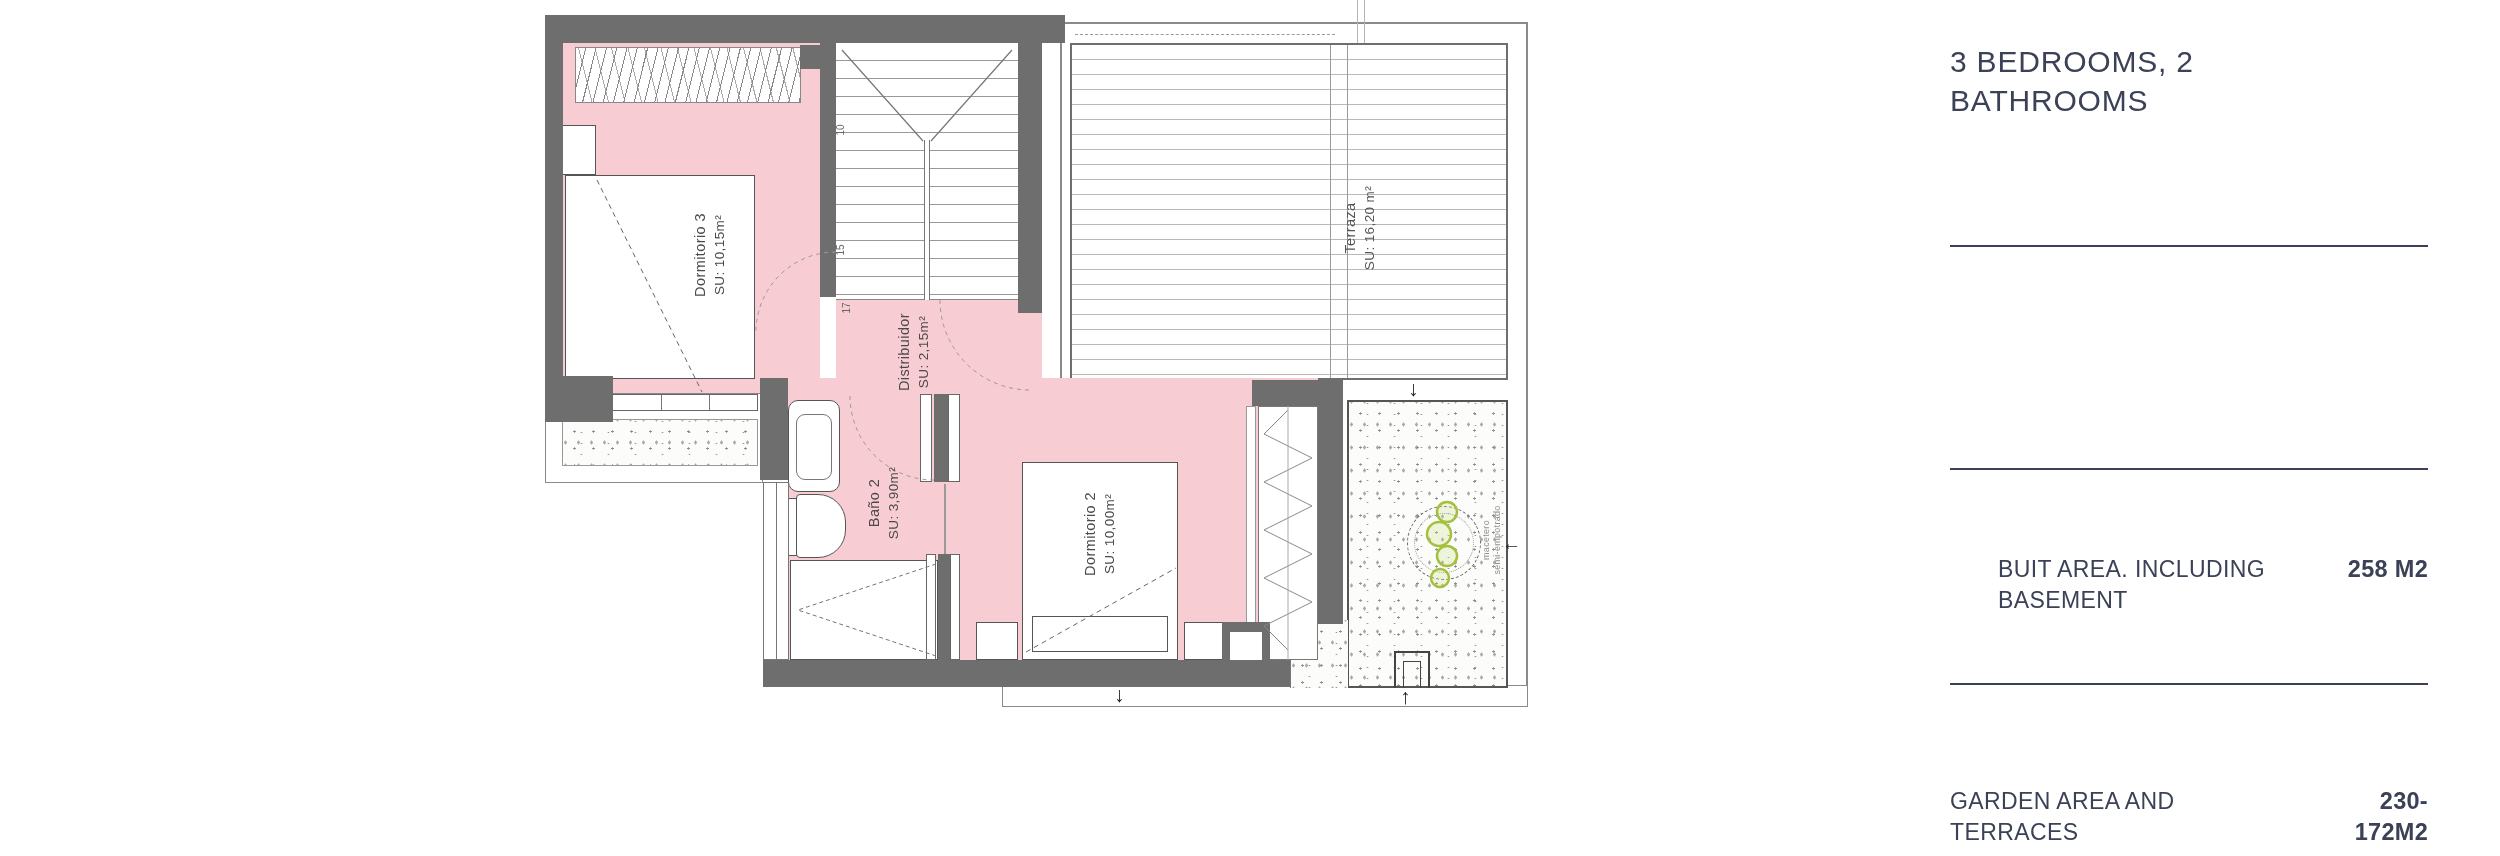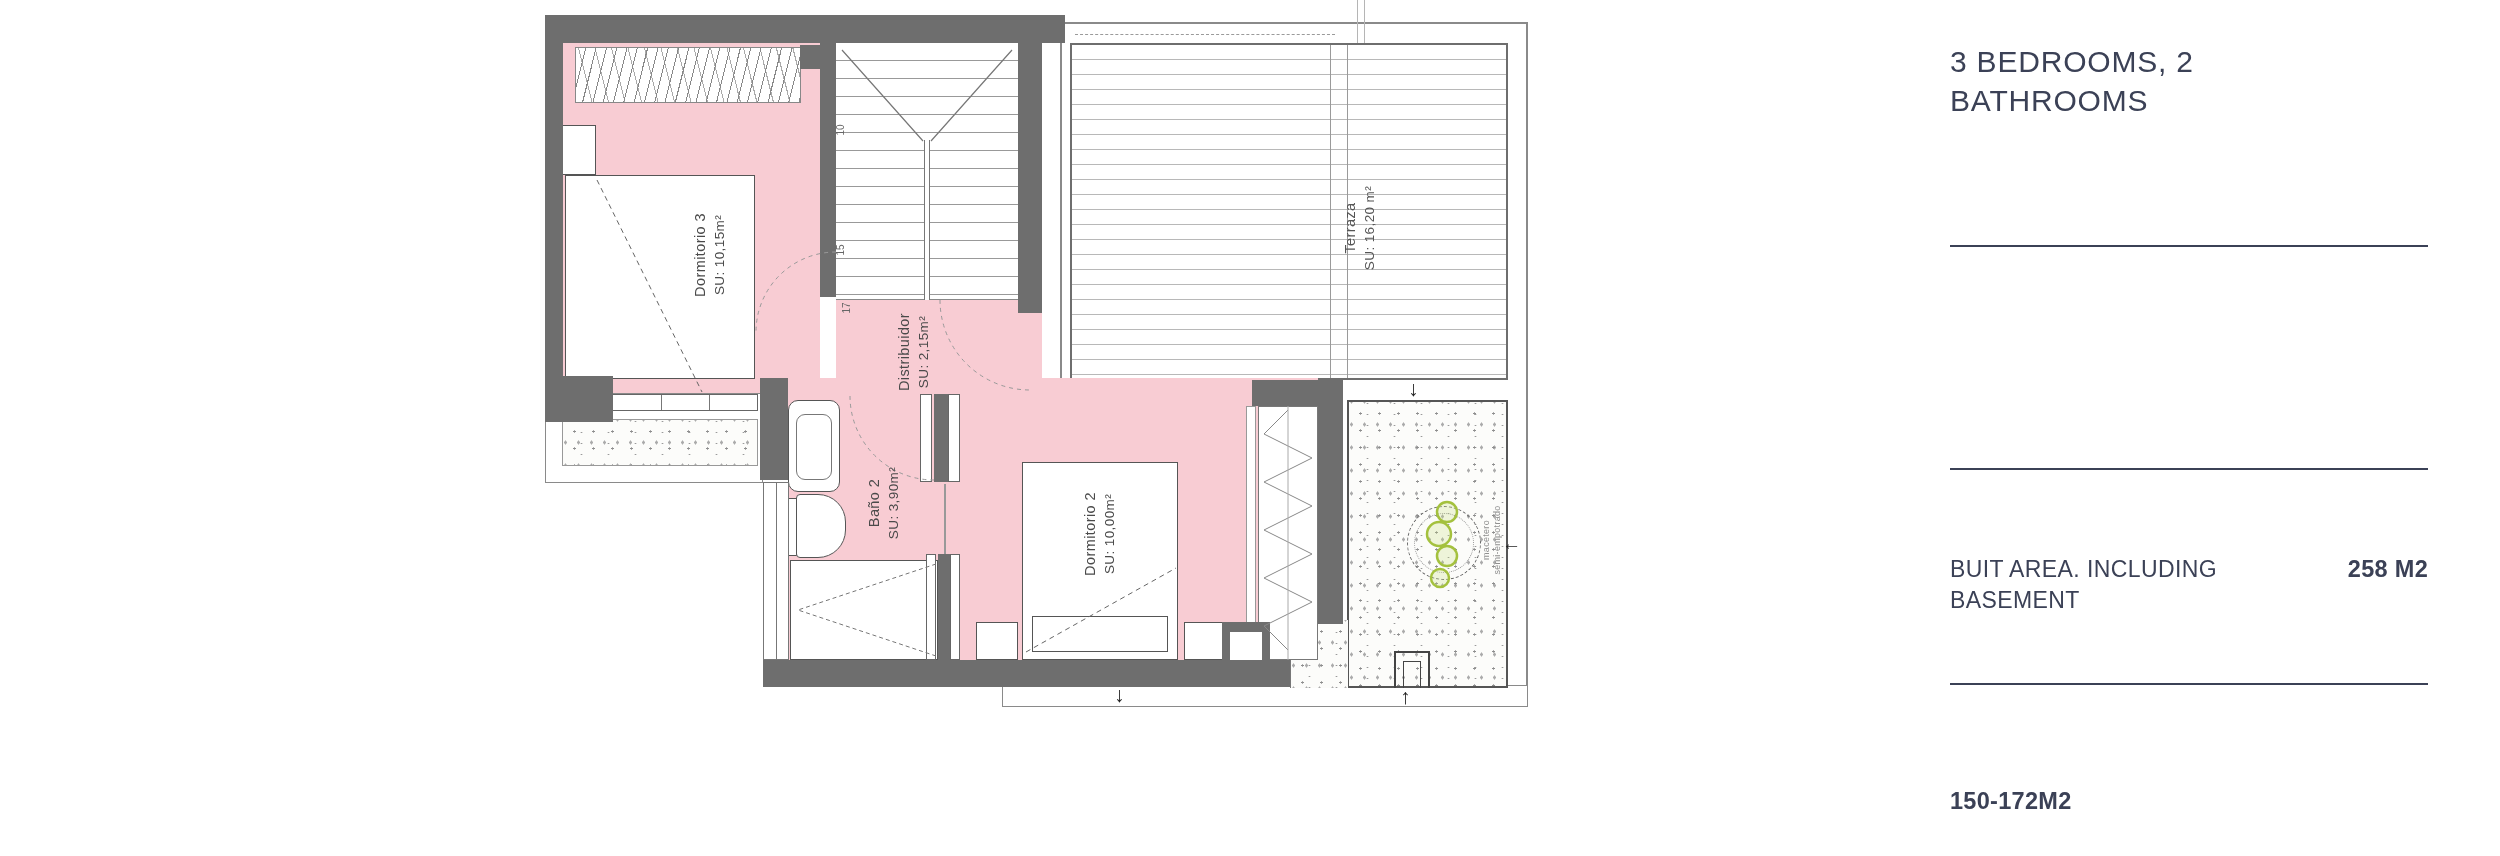--- a/index.html
+++ b/index.html
@@ -158,21 +158,22 @@
   <div class="arrow" style="left:1502px;top:534px;font-size:19px;">←</div>
 </div>
 
 <div class="panel">
   <div class="ptitle">3 BEDROOMS, 2 BATHROOMS</div>
 
   <div class="pdiv" style="top:229px;"></div>
 
   <div class="pdiv" style="top:452px;"></div>
   <div class="prow" style="top:538px;">
-    <div class="plabel" style="width:310px;">BUIT AREA. INCLUDING BASEMENT</div>
+    <div class="plabel" style="width:310px;margin-left:48px;">BUIT AREA. INCLUDING BASEMENT</div>
     <div class="pvalue">258 M2</div>
   </div>
 
   <div class="pdiv" style="top:667px;"></div>
   <div class="prow" style="top:770px;">
-    <div class="pvalue">150-172M2</div>
+    <div class="plabel">GARDEN AREA AND TERRACES</div>
+    <div class="pvalue">230-172M2</div>
   </div>
 </div>
 
 </body></html>

